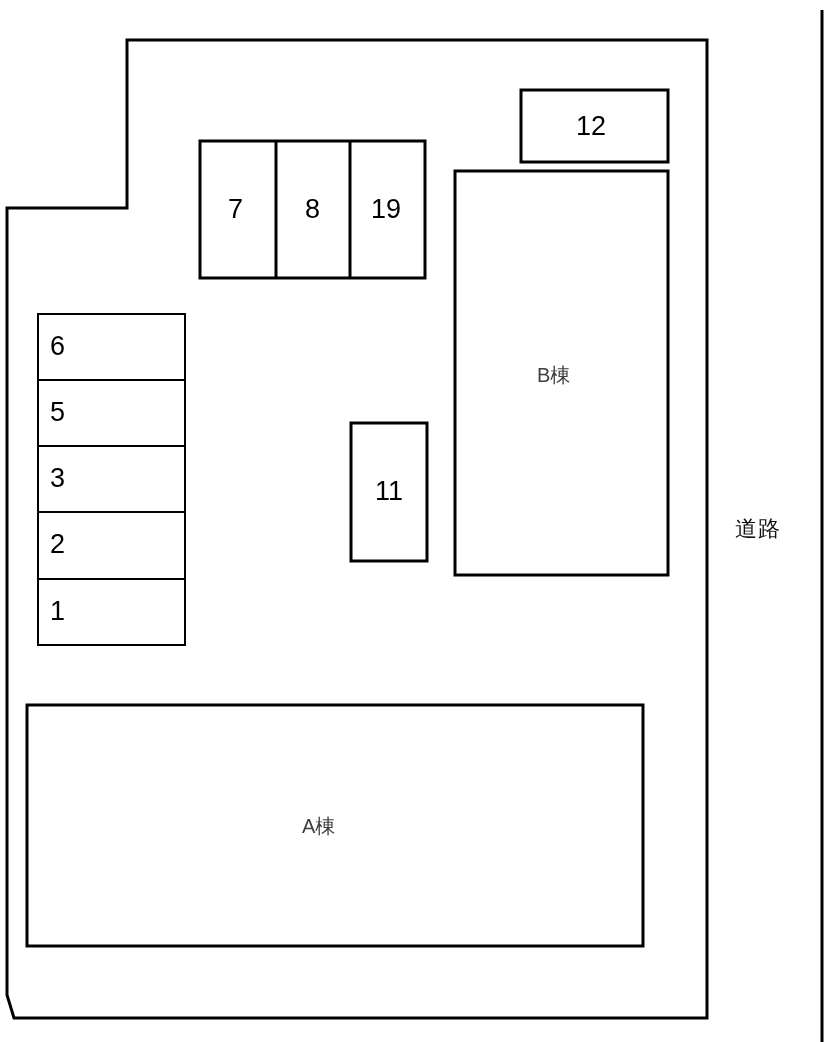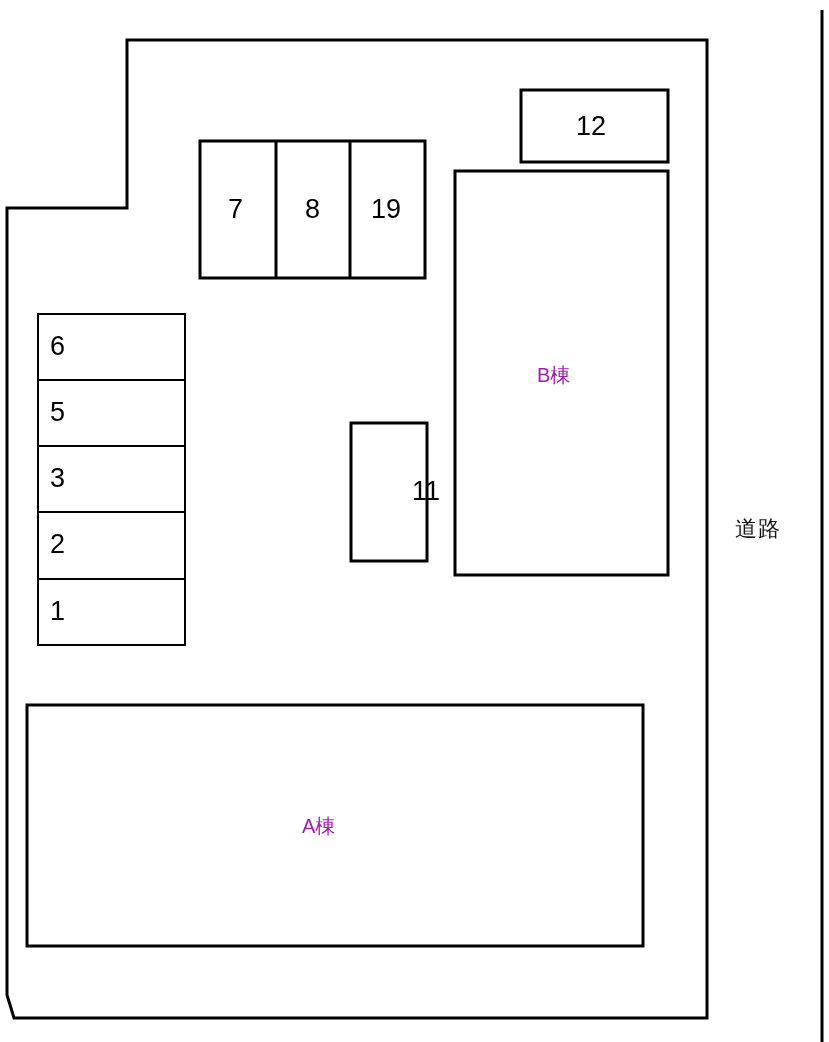--- a/index.html
+++ b/index.html
@@ -44,21 +44,21 @@
   .stall-num {
     font-weight: normal;
     font-size: 27px;
     color: #000000;
   }
 
   
   .building-name {
     font-weight: normal;
     font-size: 20px;
-    color: #a21caf;
+    color: #404040;
   }
 
   
   .road-label {
     font-weight: normal;
     font-size: 22px;
     letter-spacing: 1px;
     color: #111111;
   }
 </style>
@@ -100,17 +100,17 @@
       <div class="label building-name" style="left: 537px; top: 365px;">B棟</div>
       <div class="label building-name" style="left: 302px; top: 816px;">A棟</div>
       <div class="label stall-num" style="left: 228px; top: 196px;">7</div>
       <div class="label stall-num" style="left: 305px; top: 196px;">8</div>
       <div class="label stall-num" style="left: 371px; top: 196px;">19</div>
       <div class="label stall-num" style="left: 50px; top: 333px;">6</div>
       <div class="label stall-num" style="left: 50px; top: 399px;">5</div>
       <div class="label stall-num" style="left: 50px; top: 465px;">3</div>
       <div class="label stall-num" style="left: 50px; top: 531px;">2</div>
       <div class="label stall-num" style="left: 50px; top: 598px;">1</div>
-      <div class="label stall-num" style="left: 375px; top: 478px; margin-left: 37px;">11</div>
+      <div class="label stall-num" style="left: 375px; top: 478px;">11</div>
       <div class="label stall-num" style="left: 576px; top: 113px;">12</div>
     </div>
 
 </div>
 
 </body></html>

